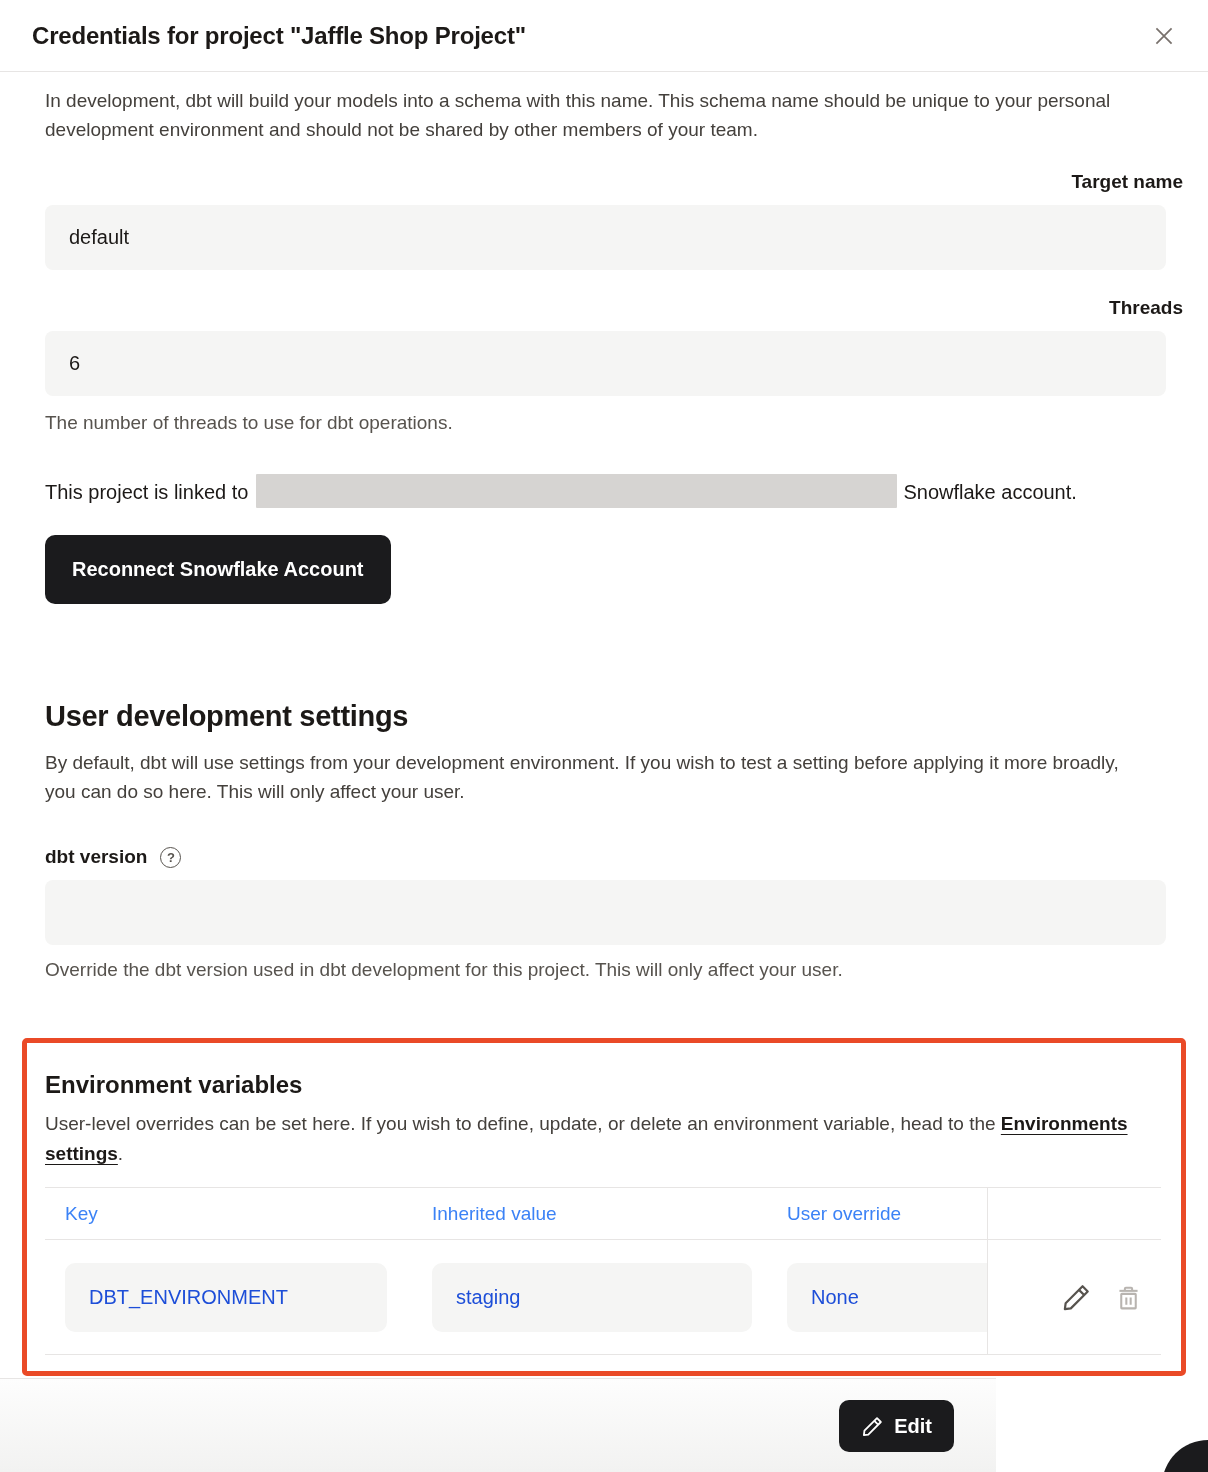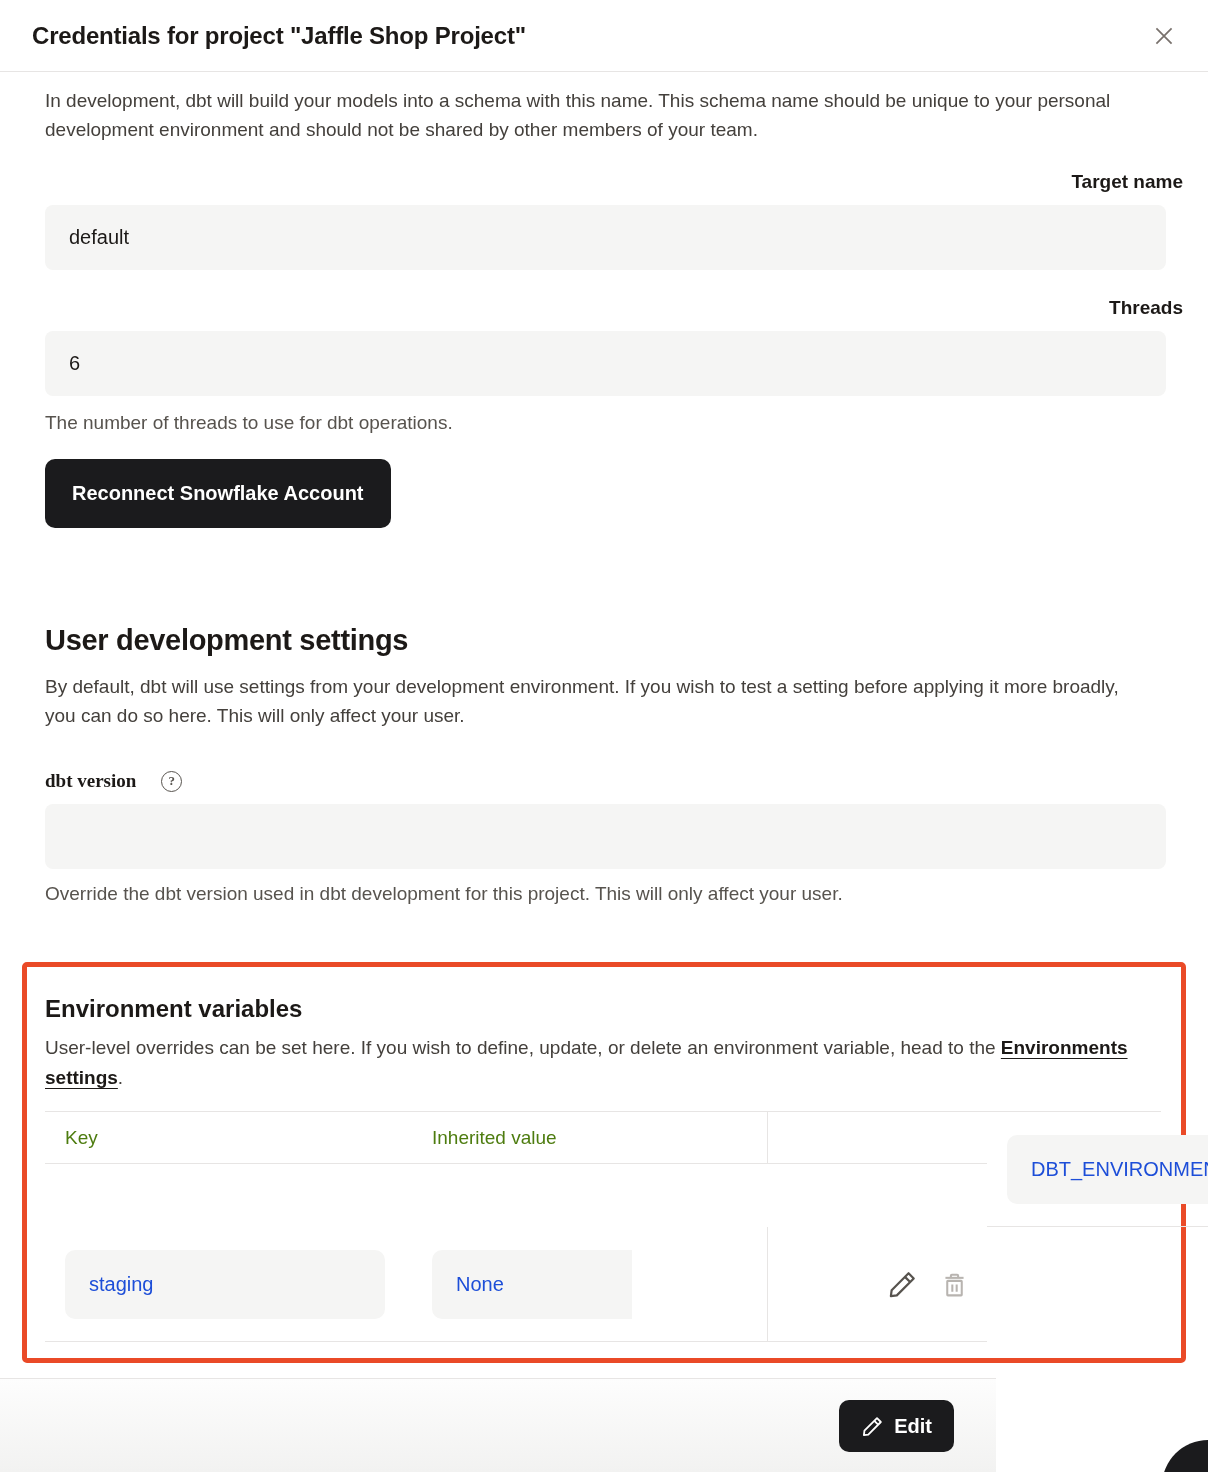--- a/index.html
+++ b/index.html
@@ -36,40 +36,40 @@
 
   .btn-dark {
     display:inline-flex; align-items:center; gap:10px; background:#1b1b1d; color:#fff;
     border:none; border-radius:10px; font-family:inherit; font-weight:700; cursor:pointer;
   }
   .reconnect-btn { margin-top:25px; height:69px; padding:0 27px; font-size:20px; }
 
   .section-heading { margin-top:96px; font-size:29px; font-weight:700; color:#1c1917; letter-spacing:-0.3px; }
   .section-desc { margin-top:15px; font-size:19px; line-height:29px; color:#44403c; max-width:1080px; }
 
-  .label-row { margin-top:40px; display:flex; align-items:center; gap:25px;font-family:Liberation Serif, serif; }
+  .label-row { margin-top:40px; display:flex; align-items:center; gap:13px; }
   .help-icon {
     width:21px; height:21px; border:1.6px solid #57534e; border-radius:50%;
     display:flex; align-items:center; justify-content:center;
     font-size:13px; font-weight:700; color:#57534e;
   }
 
   
   .env-box {
     margin:57px 0 0 -23px; width:1164px; border:5px solid #ea4a27; border-radius:5px;
     padding:28px 19px 16px 18px; background:#fff;
   }
   .env-heading { font-size:24px; font-weight:700; color:#1c1917; }
   .env-desc { margin-top:10px; font-size:19px; line-height:30px; color:#44403c; max-width:1110px; }
   .env-link { color:#1c1917; font-weight:600; text-decoration:underline; text-underline-offset:4px; cursor:pointer; }
 
   .ev-table { margin-top:18px; width:1116px; display:grid; grid-template-columns:367px 355px 220px 1fr; border-top:1px solid #e7e5e4; }
   .ev-th {
     height:52px; display:flex; align-items:center; padding-left:20px;
-    font-size:19px; color:#4d7c0f; border-bottom:1px solid #e7e5e4;
+    font-size:19px; color:#3b82f6; border-bottom:1px solid #e7e5e4;
   }
   .ev-td { height:115px; display:flex; align-items:center; padding-left:20px; border-bottom:1px solid #e7e5e4; }
   .actions-col { border-left:1px solid #e7e5e4; }
   .pill {
     height:69px; display:flex; align-items:center; padding:0 24px;
     background:#f5f5f4; border-radius:10px; font-size:20px; color:#1d4ed8;
   }
   .pill-key { width:322px; }
   .pill-inherited { width:320px; }
   .pill-override { width:200px; border-radius:10px 0 0 10px; margin-left:0; }
@@ -111,20 +111,21 @@
 
   <p class="intro">In development, dbt will build your models into a schema with this name. This schema name should be unique to your personal development environment and should not be shared by other members of your team.</p>
 
   <div class="field-label">Target name</div>
   <input class="text-input" value="default" style="">
 
   <div class="field-label">Threads</div>
   <input class="text-input" value="6" style="">
   <div class="helper">The number of threads to use for dbt operations.</div>
 
+  <p class="link-line"><span>This project is linked to</span><span class="redacted-bar"></span><span>Snowflake account.</span></p>
 
   <button class="btn-dark reconnect-btn">
     <span>Reconnect Snowflake Account</span>
   </button>
 
   <h2 class="section-heading">User development settings</h2>
   <p class="section-desc">By default, dbt will use settings from your development environment. If you wish to test a setting before applying it more broadly, you can do so here. This will only affect your user.</p>
 
   <div class="label-row">
     <span class="field-label" style="margin-top:0;">dbt version</span>
@@ -133,20 +134,21 @@
   <input class="text-input" value="" style="">
   <div class="helper" style="margin-top:14px;">Override the dbt version used in dbt development for this project. This will only affect your user.</div>
 
   <div class="env-box">
     <h3 class="env-heading">Environment variables</h3>
     <p class="env-desc"><span>User-level overrides can be set here. If you wish to define, update, or delete an environment variable, head to the </span><a class="env-link">Environments settings</a><span>.</span></p>
 
     <div class="ev-table">
       <div class="ev-th">Key</div>
       <div class="ev-th">Inherited value</div>
+      <div class="ev-th">User override</div>
       <div class="ev-th actions-col"></div>
 
       <div class="ev-td">
         <div class="pill pill-key">DBT_ENVIRONMENT</div>
       </div>
       <div class="ev-td">
         <div class="pill pill-inherited">staging</div>
       </div>
       <div class="ev-td td-override">
         <div class="pill pill-override">None</div>

